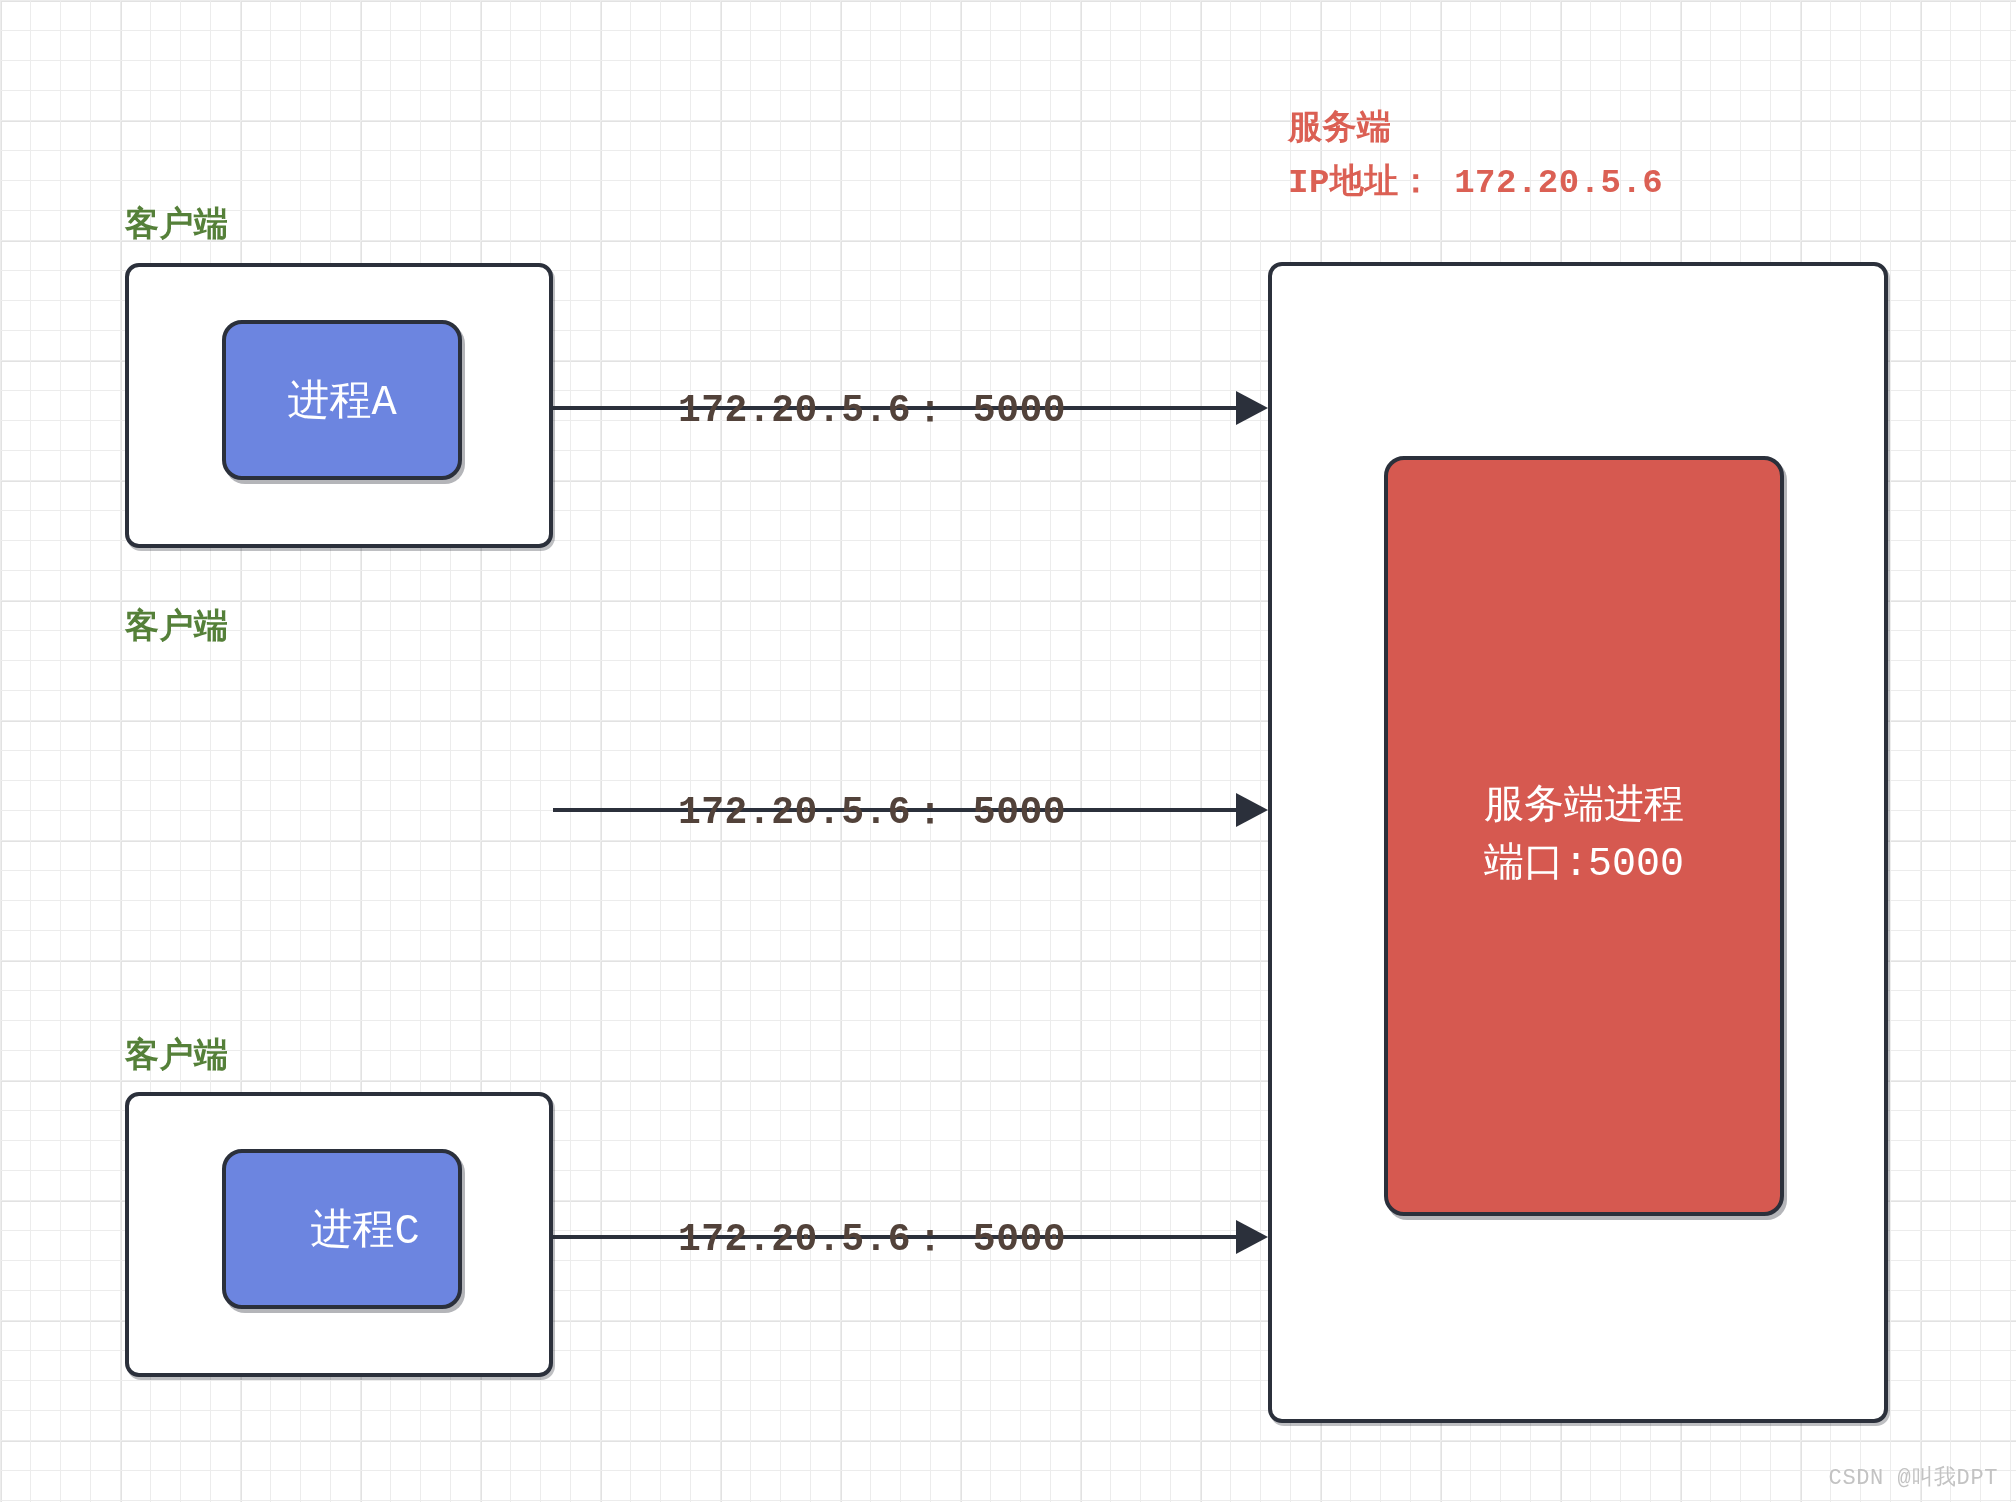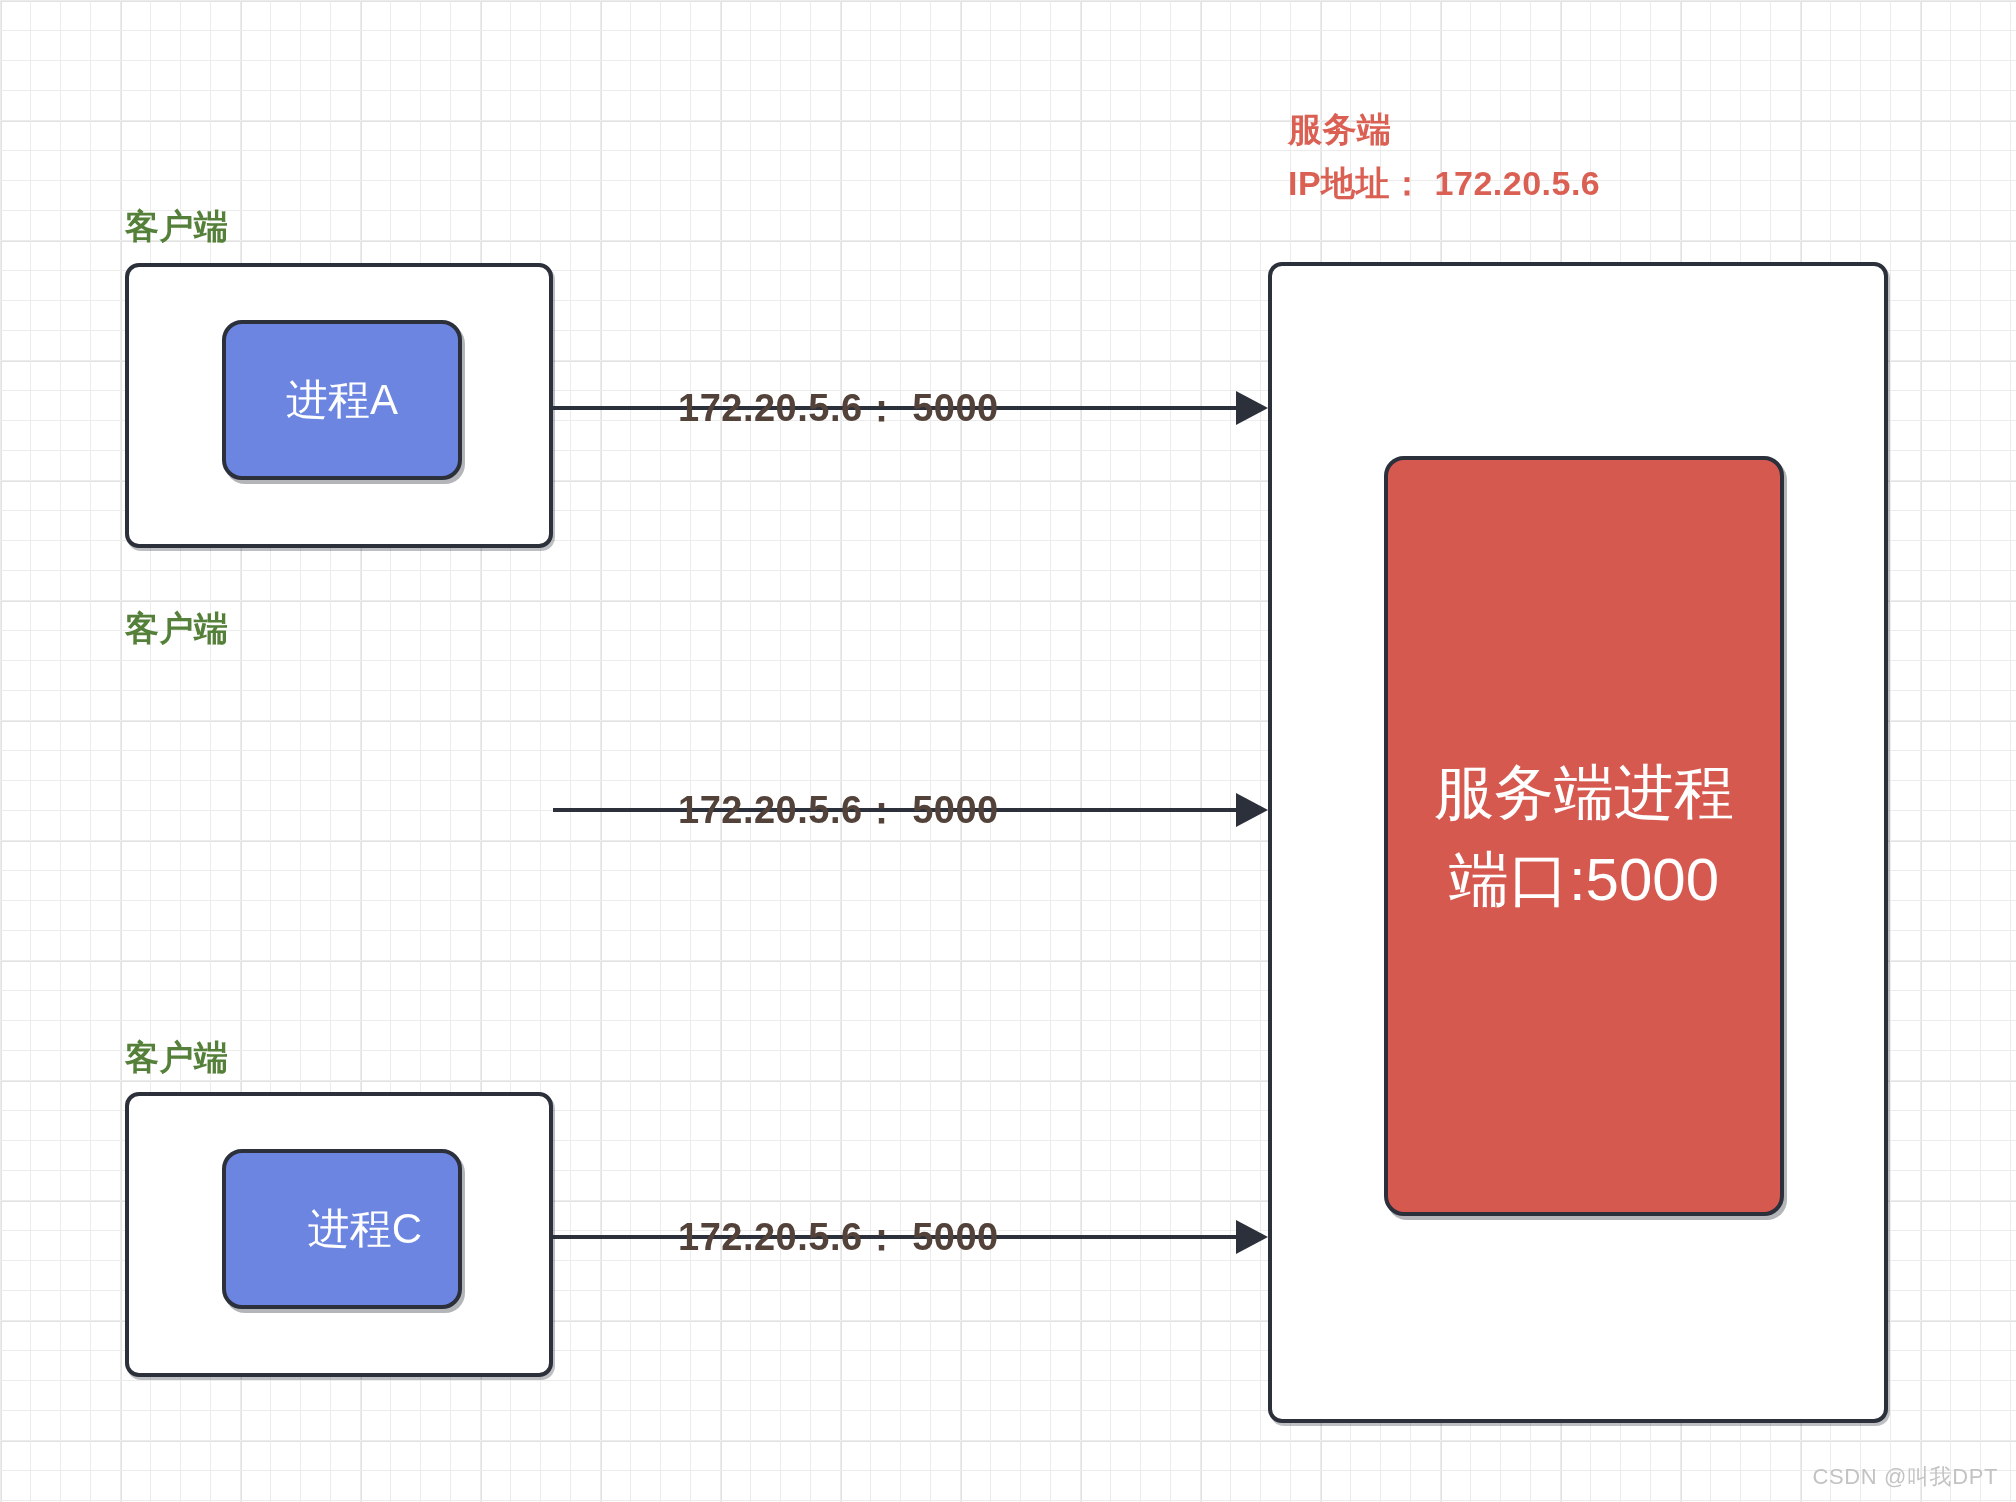--- a/index.html
+++ b/index.html
@@ -13,21 +13,21 @@
     height: 1502px;
     background-color: #ffffff;
     background-image:
       linear-gradient(to right, #ececec 1px, transparent 1px),
       linear-gradient(to bottom, #ececec 1px, transparent 1px),
       linear-gradient(to right, #e2e2e2 2px, transparent 2px),
       linear-gradient(to bottom, #e2e2e2 2px, transparent 2px);
     background-size: 30px 30px, 30px 30px, 120px 120px, 120px 120px;
     background-position: 0 0, 0 0, 0 0, 0 0;
     overflow: hidden;
-    font-family: Liberation Sans, sans-serif;
+    font-family: Liberation Mono, monospace;
   }
 
   .node-label {
     position: absolute;
     font-size: 34px;
     font-weight: 700;
     line-height: 1.28;
     white-space: pre;
     letter-spacing: 0.5px;
   }
@@ -54,21 +54,21 @@
     color: #ffffff;
     box-shadow: 3px 4px 0 rgba(40,44,54,0.35);
   }
   .proc-blue {
     background: #6c85e0;
     font-size: 42px;
     font-weight: 400;
   }
   .proc-red {
     background: #d65950;
-    font-size: 60px;
+    font-size: 40px;
     font-weight: 400;
     flex-direction: column;
     line-height: 1.45;
   }
   .proc-red .line { white-space: pre; }
 
   .arrow-wrap { position: absolute; }
   .arrow-line {
     position: absolute;
     height: 4px;

